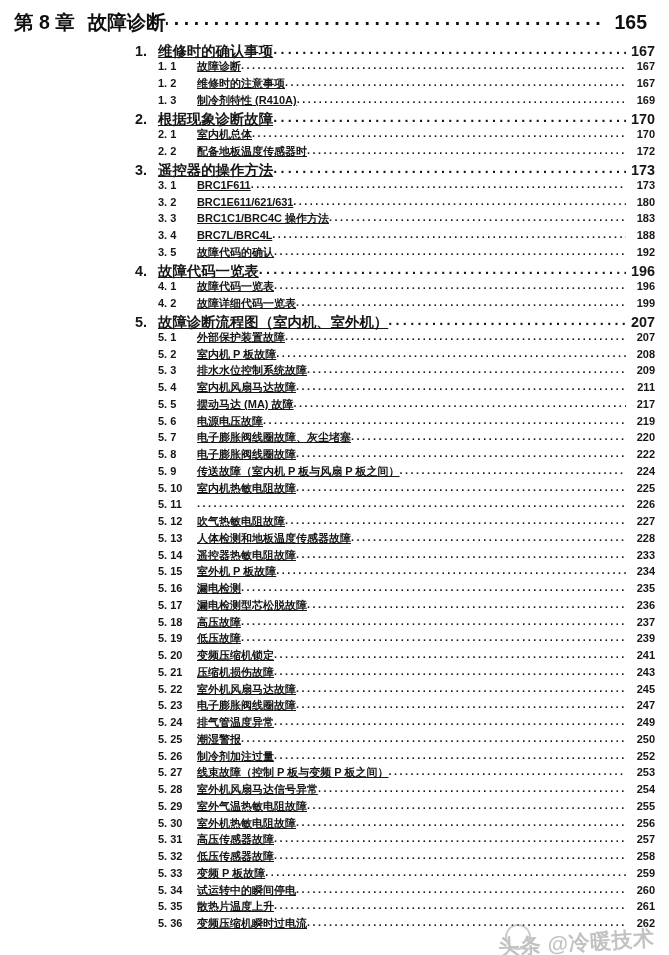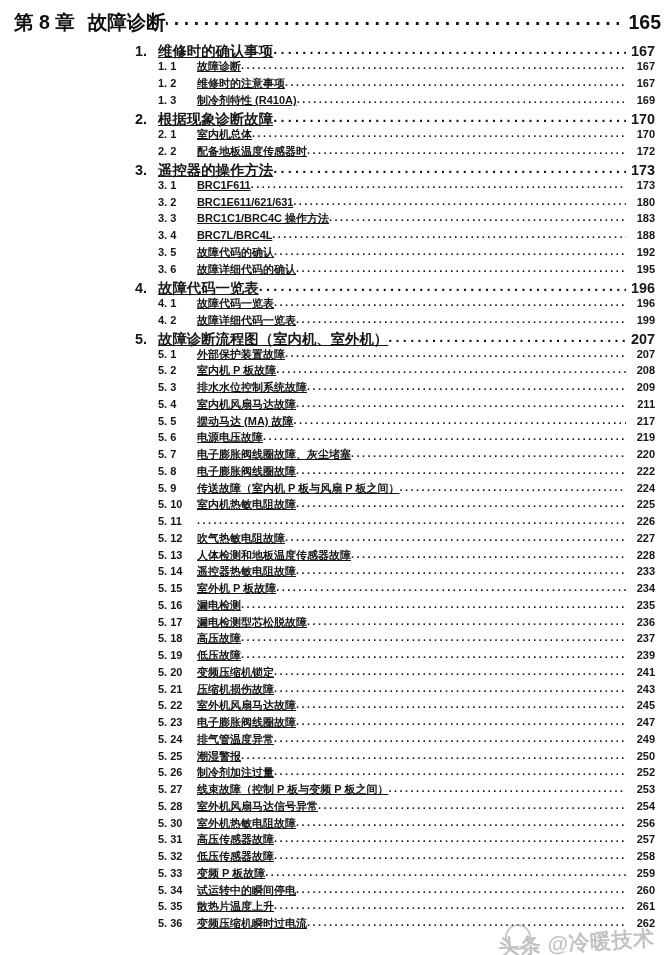--- a/index.html
+++ b/index.html
@@ -24,21 +24,21 @@
     box-sizing: border-box;
     padding: 0;
   }
 
   
   .chapter-row {
     display: flex;
     align-items: baseline;
     width: 669px;
     box-sizing: border-box;
-    padding: 0 8px 0 14px;
+    padding: 0 22px 0 14px;
     margin-top: 9px;
     font-size: 19.5px;
     font-weight: bold;
     letter-spacing: 0px;
     color: #101010;
   }
   .chapter-label {
     white-space: nowrap;
     margin-right: 13px;
   }
@@ -258,26 +258,20 @@
         <span class="label latin">BRC7L/BRC4L</span>
         <span class="leader"></span>
         <span class="pg">188</span>
       </div>
       <div class="toc-row lvl2">
         <span class="num">3. 5</span>
         <span class="label">故障代码的确认</span>
         <span class="leader"></span>
         <span class="pg">192</span>
       </div>
-      <div class="toc-row lvl2">
-        <span class="num">3. 6</span>
-        <span class="label">故障详细代码的确认</span>
-        <span class="leader"></span>
-        <span class="pg">195</span>
-      </div>
       <div class="toc-row lvl1">
         <span class="num">4.</span>
         <span class="label">故障代码一览表</span>
         <span class="leader"></span>
         <span class="pg">196</span>
       </div>
       <div class="toc-row lvl2">
         <span class="num">4. 1</span>
         <span class="label">故障代码一览表</span>
         <span class="leader"></span>
@@ -454,20 +448,26 @@
         <span class="num">5. 27</span>
         <span class="label">线束故障（控制 P 板与变频 P 板之间）</span>
         <span class="leader"></span>
         <span class="pg">253</span>
       </div>
       <div class="toc-row lvl2">
         <span class="num">5. 28</span>
         <span class="label">室外机风扇马达信号异常</span>
         <span class="leader"></span>
         <span class="pg">254</span>
+      </div>
+      <div class="toc-row lvl2">
+        <span class="num">5. 29</span>
+        <span class="label">室外气温热敏电阻故障</span>
+        <span class="leader"></span>
+        <span class="pg">255</span>
       </div>
       <div class="toc-row lvl2">
         <span class="num">5. 30</span>
         <span class="label">室外机热敏电阻故障</span>
         <span class="leader"></span>
         <span class="pg">256</span>
       </div>
       <div class="toc-row lvl2">
         <span class="num">5. 31</span>
         <span class="label">高压传感器故障</span>

